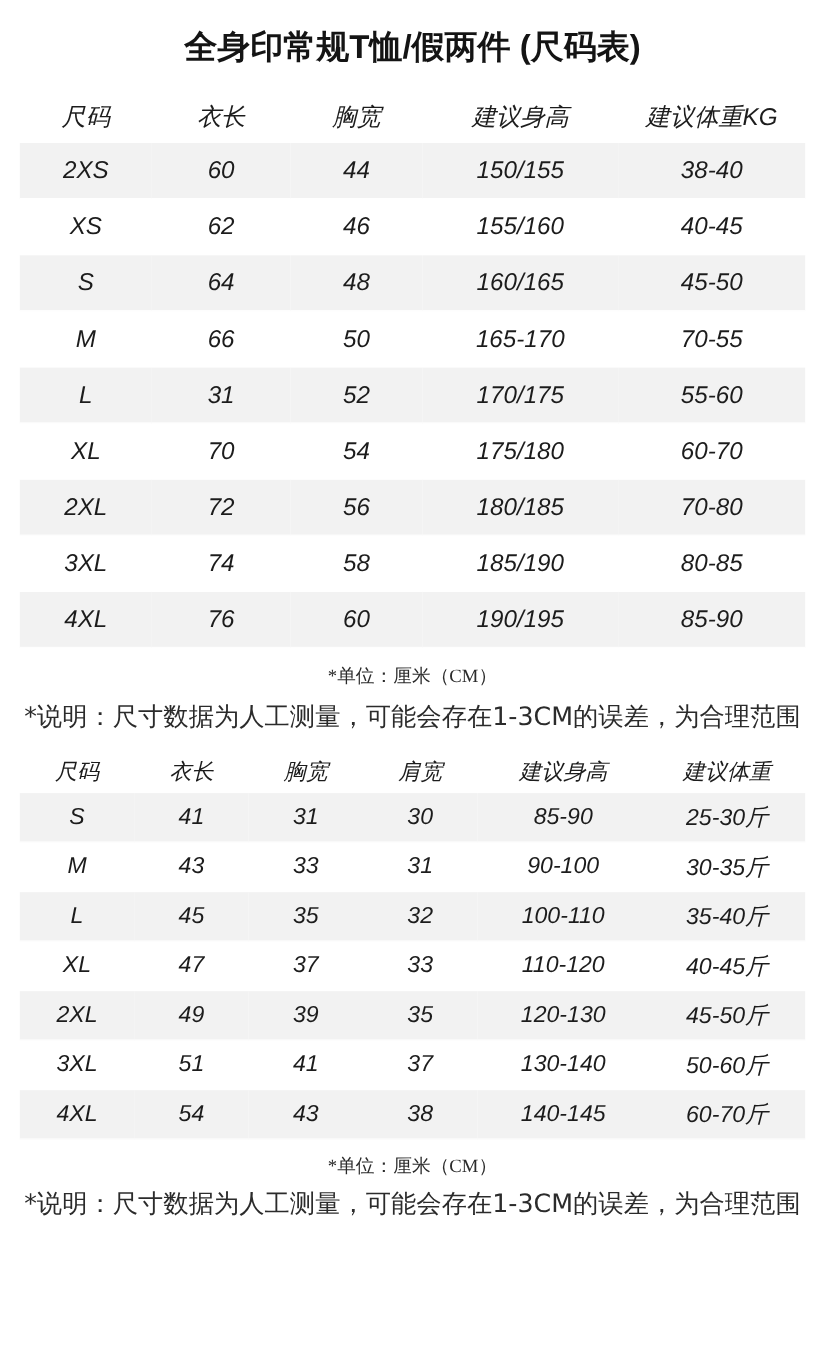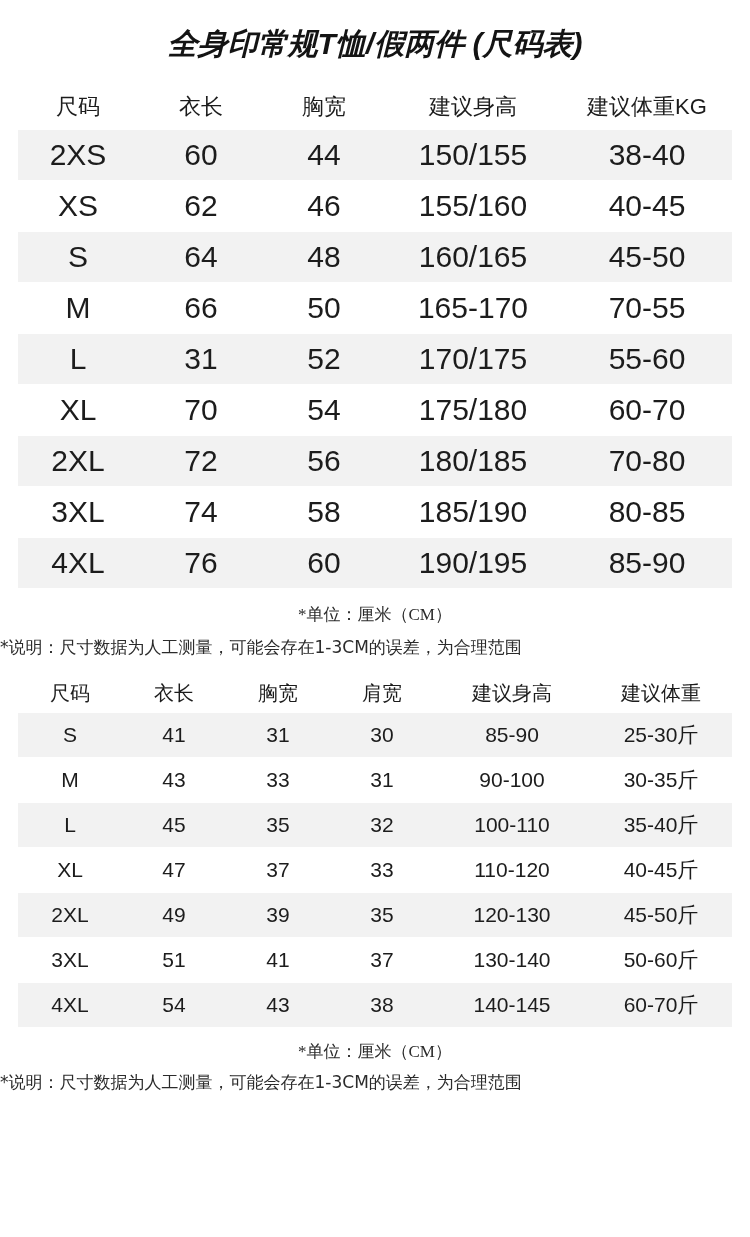--- a/index.html
+++ b/index.html
@@ -23,42 +23,43 @@
 
   
   .section-title {
     text-align: center;
     font-weight: bold;
     font-size: 30px;
     letter-spacing: 0px;
     color: #141414;
     line-height: 1.2;
   }
-  .title-1 { padding-top: 26px; padding-bottom: 22px; font-style: italic; }
+  .title-1 { padding-top: 26px; padding-bottom: 22px; }
   .title-2 { padding-top: 30px; padding-bottom: 20px; }
 
   
   table.size-table {
     border-collapse: collapse;
     width: 714px;
     margin: 0 auto;
     table-layout: fixed;
+    font-style: italic;
   }
   table.size-table td,
   table.size-table th {
     text-align: center;
     vertical-align: middle;
     font-weight: normal;
     color: #1c1c1c;
     padding: 0;
   }
 
   
   .t-adult th { font-size: 22px; height: 46px; }
-  .t-adult td { font-size: 30px; height: 50px; }
+  .t-adult td { font-size: 22px; height: 50px; }
   .t-adult tbody tr:nth-child(odd) { background: #f2f2f2; }
   .t-adult tbody tr:nth-child(even) { background: #ffffff; }
   .t-adult thead tr { background: #ffffff; }
 
   
   .t-kids th { font-size: 20px; height: 40px; }
   .t-kids td { font-size: 21px; height: 44px; }
   .t-kids tbody tr:nth-child(odd) { background: #f2f2f2; }
   .t-kids tbody tr:nth-child(even) { background: #ffffff; }
   .t-kids thead tr { background: #ffffff; }
@@ -69,22 +70,22 @@
 
   
   .note-unit {
     text-align: center;
     font-size: 17px;
     color: #2b2b2b;
     padding-top: 14px;
     font-family: Liberation Serif, serif;
   }
   .note-desc {
-    text-align: left;
-    font-size: 17px;
+    text-align: center;
+    font-size: 23px;
     color: #2b2b2b;
     padding-top: 10px;
     font-family: "DejaVu Sans", sans-serif;
   }
   .block-2 .note-unit { padding-top: 12px; }
   .block-2 .note-desc { padding-top: 8px; padding-bottom: 16px; }
 
   .spacer-mid { height: 14px; }
 </style>
 </head>

